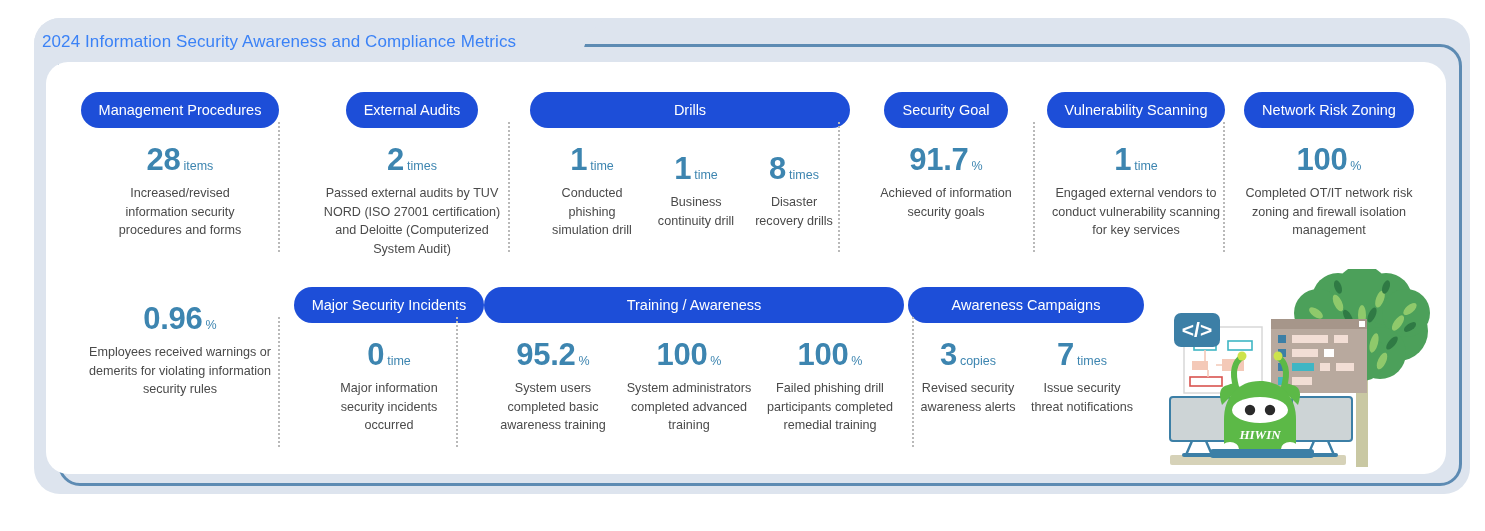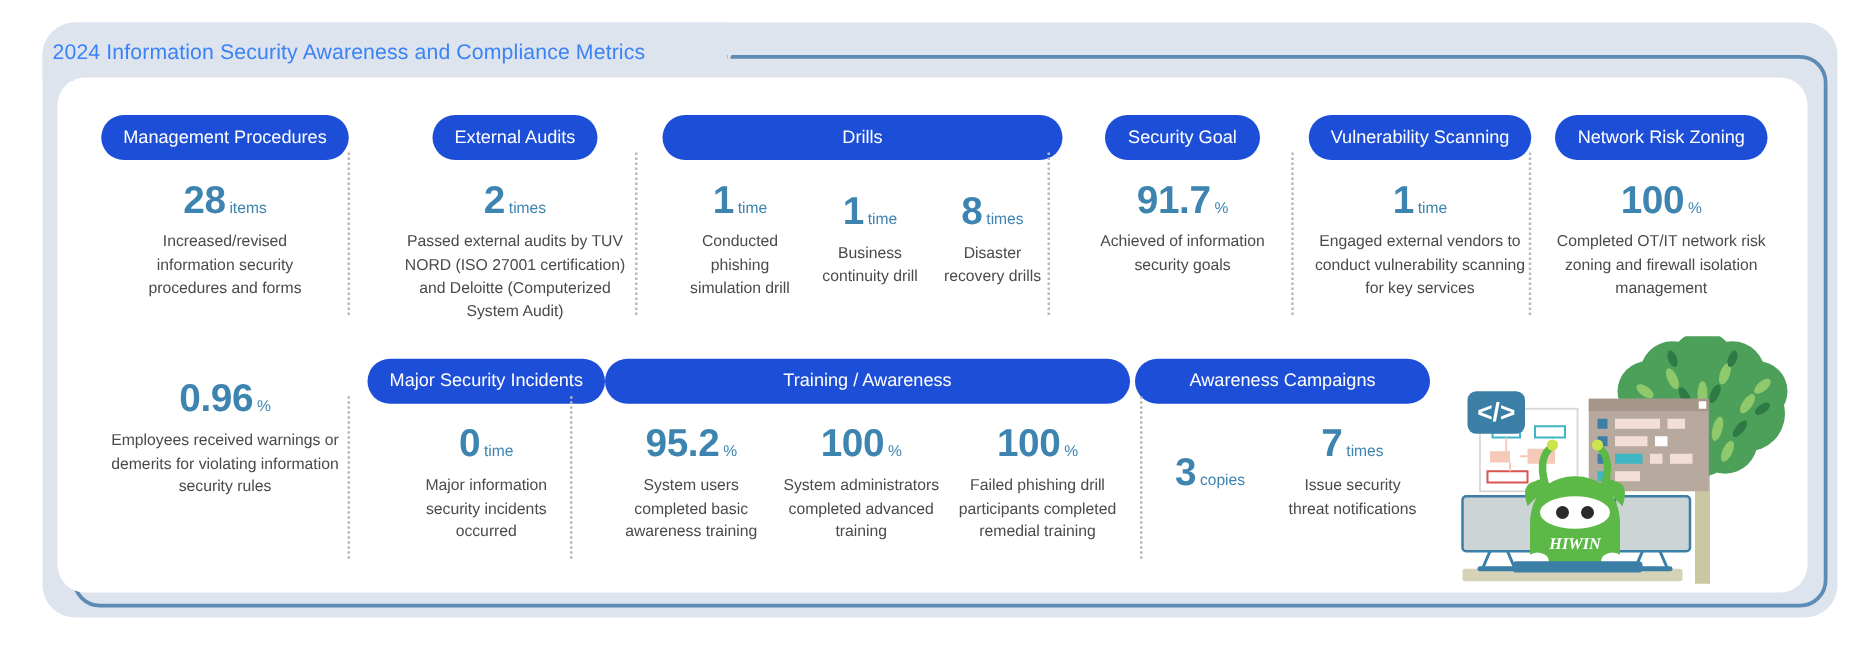--- a/index.html
+++ b/index.html
@@ -338,20 +338,21 @@
             </div>
           </div>
           <div class="group" style="position: absolute; left: 862px; width: 236px;">
             <div class="pill" style="width: 100%;">Awareness Campaigns</div>
             <div class="stats">
               <div class="stat" style="width: 112px;">
                 <div class="value-line">
                   <span class="value">3</span>
                   <span class="unit">copies</span>
                 </div>
+                <div class="desc">Revised security awareness alerts</div>
               </div>
               <div class="stat" style="width: 116px;">
                 <div class="value-line">
                   <span class="value">7</span>
                   <span class="unit">times</span>
                 </div>
                 <div class="desc">Issue security threat notifications</div>
               </div>
             </div>
           </div>

